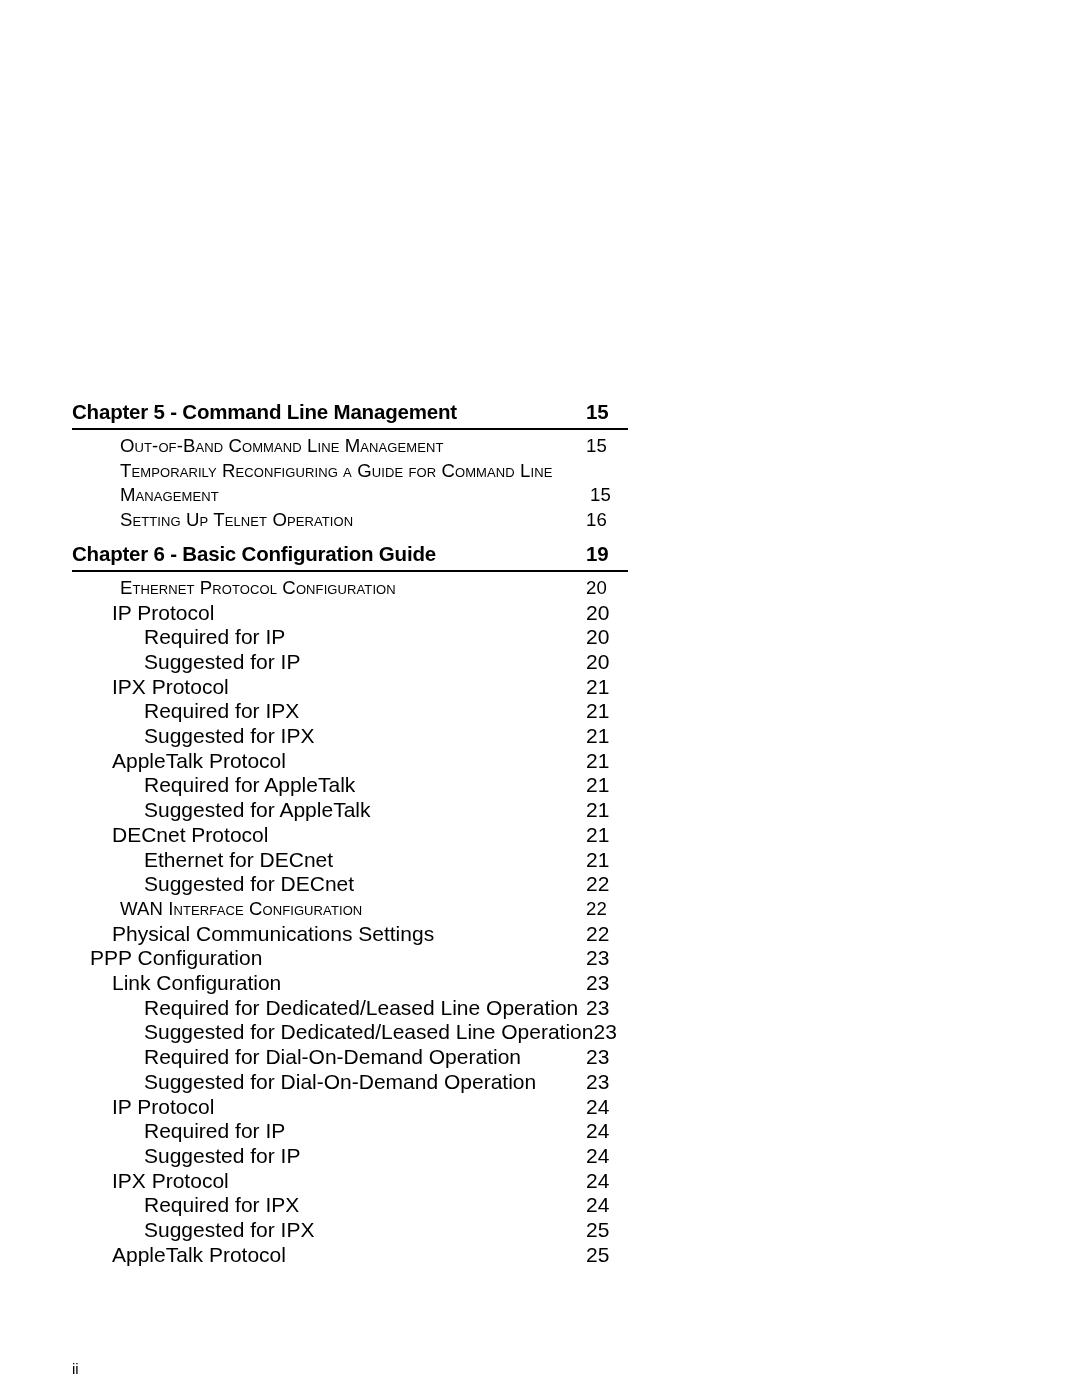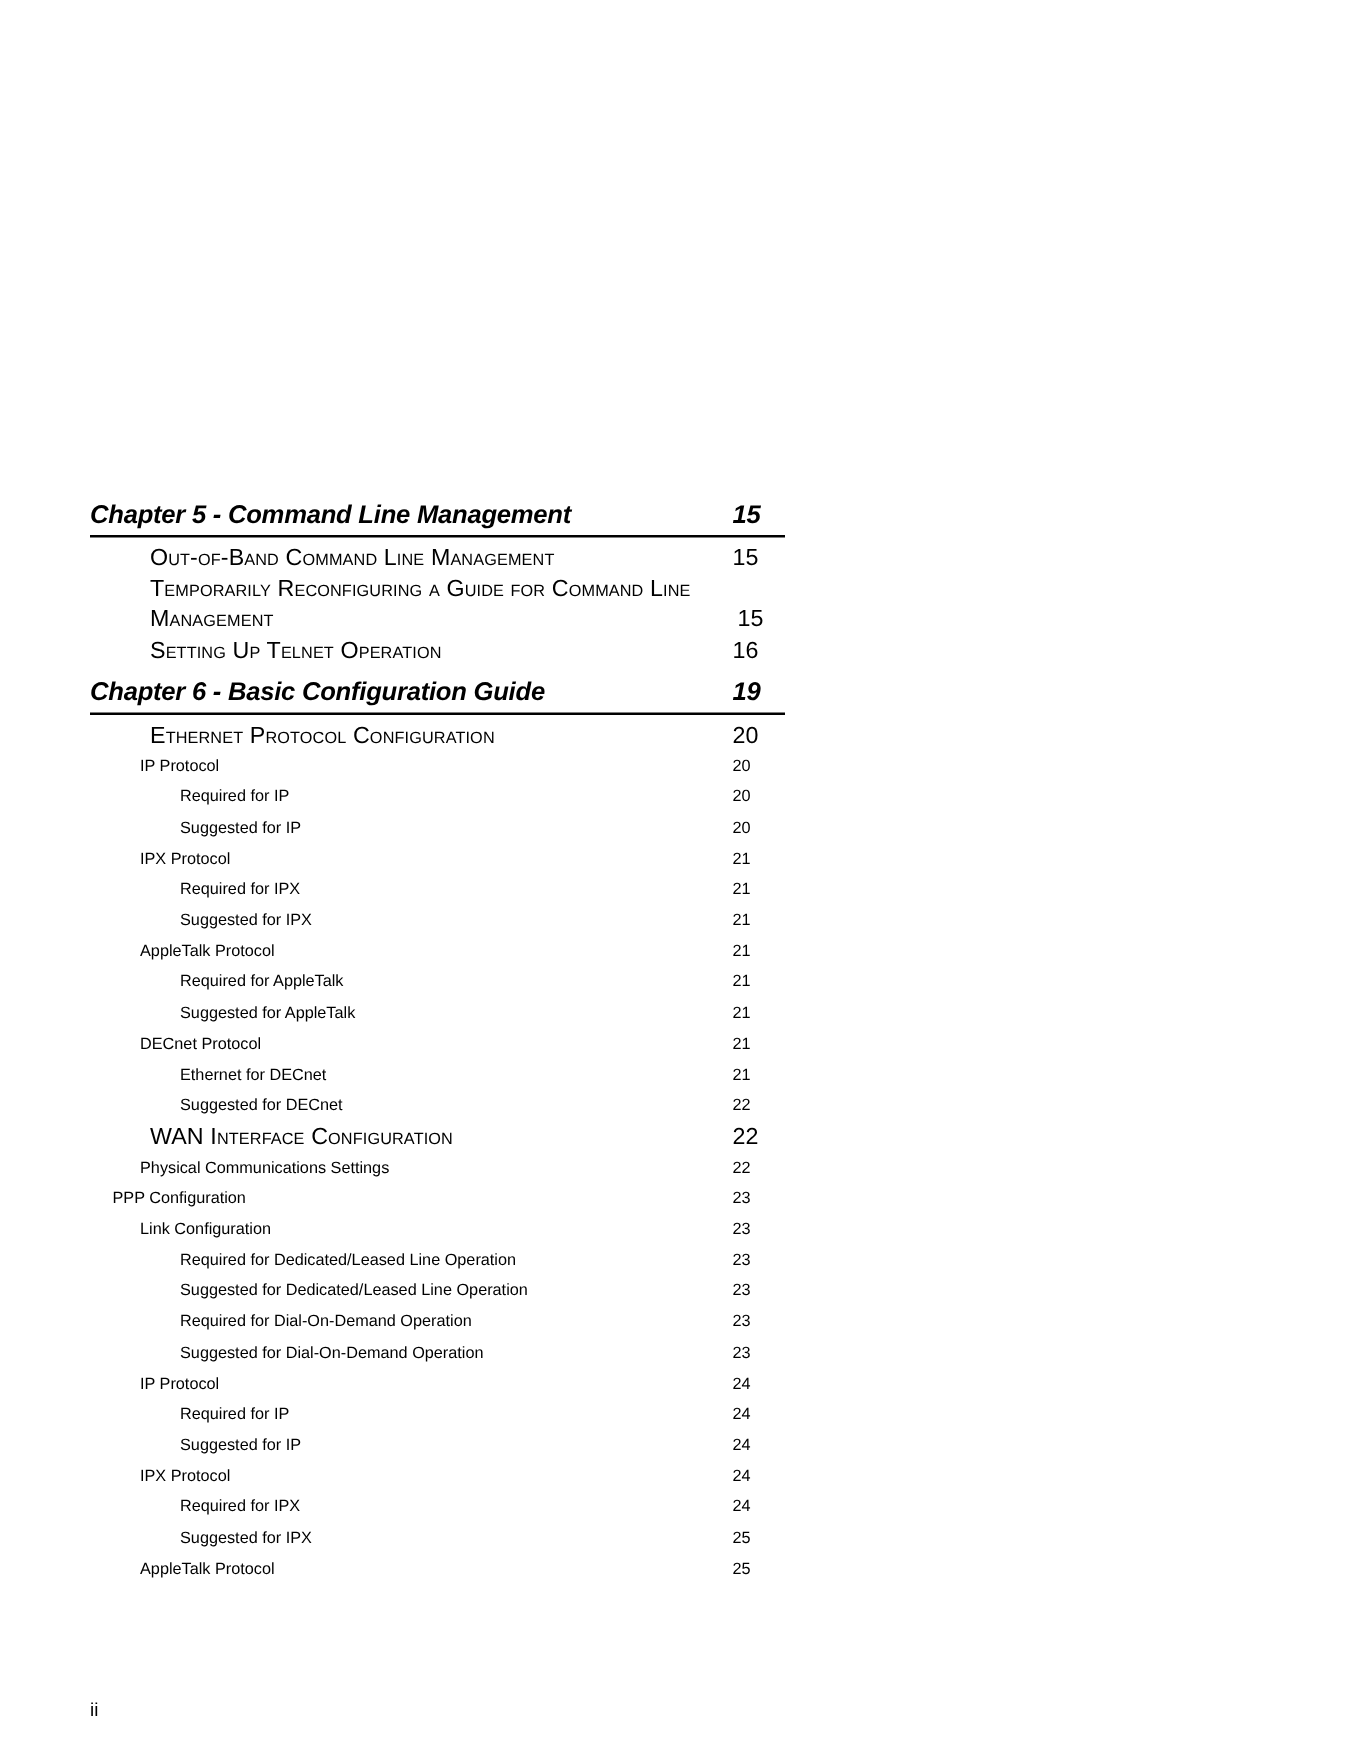--- a/index.html
+++ b/index.html
@@ -30,21 +30,20 @@
     position: absolute;
     left: 72px;
     top: 398px;
     width: 556px;
   }
 
   
   .chapter-block {
     position: relative;
     margin: 0;
-    font-style: italic;
   }
   .chapter-row {
     display: flex;
     align-items: baseline;
     font-size: 20.5px;
     font-weight: bold;
     letter-spacing: -0.2px;
     line-height: 28px;
     padding-bottom: 1px;
   }
@@ -65,21 +64,21 @@
     width: 556px;
     margin-top: 1px;
     margin-bottom: 4px;
   }
 
   
   .entry {
     display: flex;
     align-items: baseline;
     line-height: 24.7px;
-    font-size: 13px;
+    font-size: 21px;
   }
   .entry .label {
     flex: 0 0 auto;
     max-width: 500px;
   }
   .entry .dots {
     flex: 1 1 auto;
   }
   .entry .pg {
     flex: 0 0 auto;
@@ -101,21 +100,21 @@
 
   
   .entry.sc.wrap {
     align-items: flex-end;
   }
 
   
   .lvl0 { padding-left: 0px; }
   .lvl1 { padding-left: 18px; gap: 12px; }
   .lvl2 { padding-left: 40px; }
-  .lvl3 { padding-left: 72px; justify-content: flex-end; }
+  .lvl3 { padding-left: 72px; }
 
   
   .chapter-block.second {
     margin-top: 7px;
   }
 
   .folio {
     position: absolute;
     left: 72px;
     top: 1360px;

